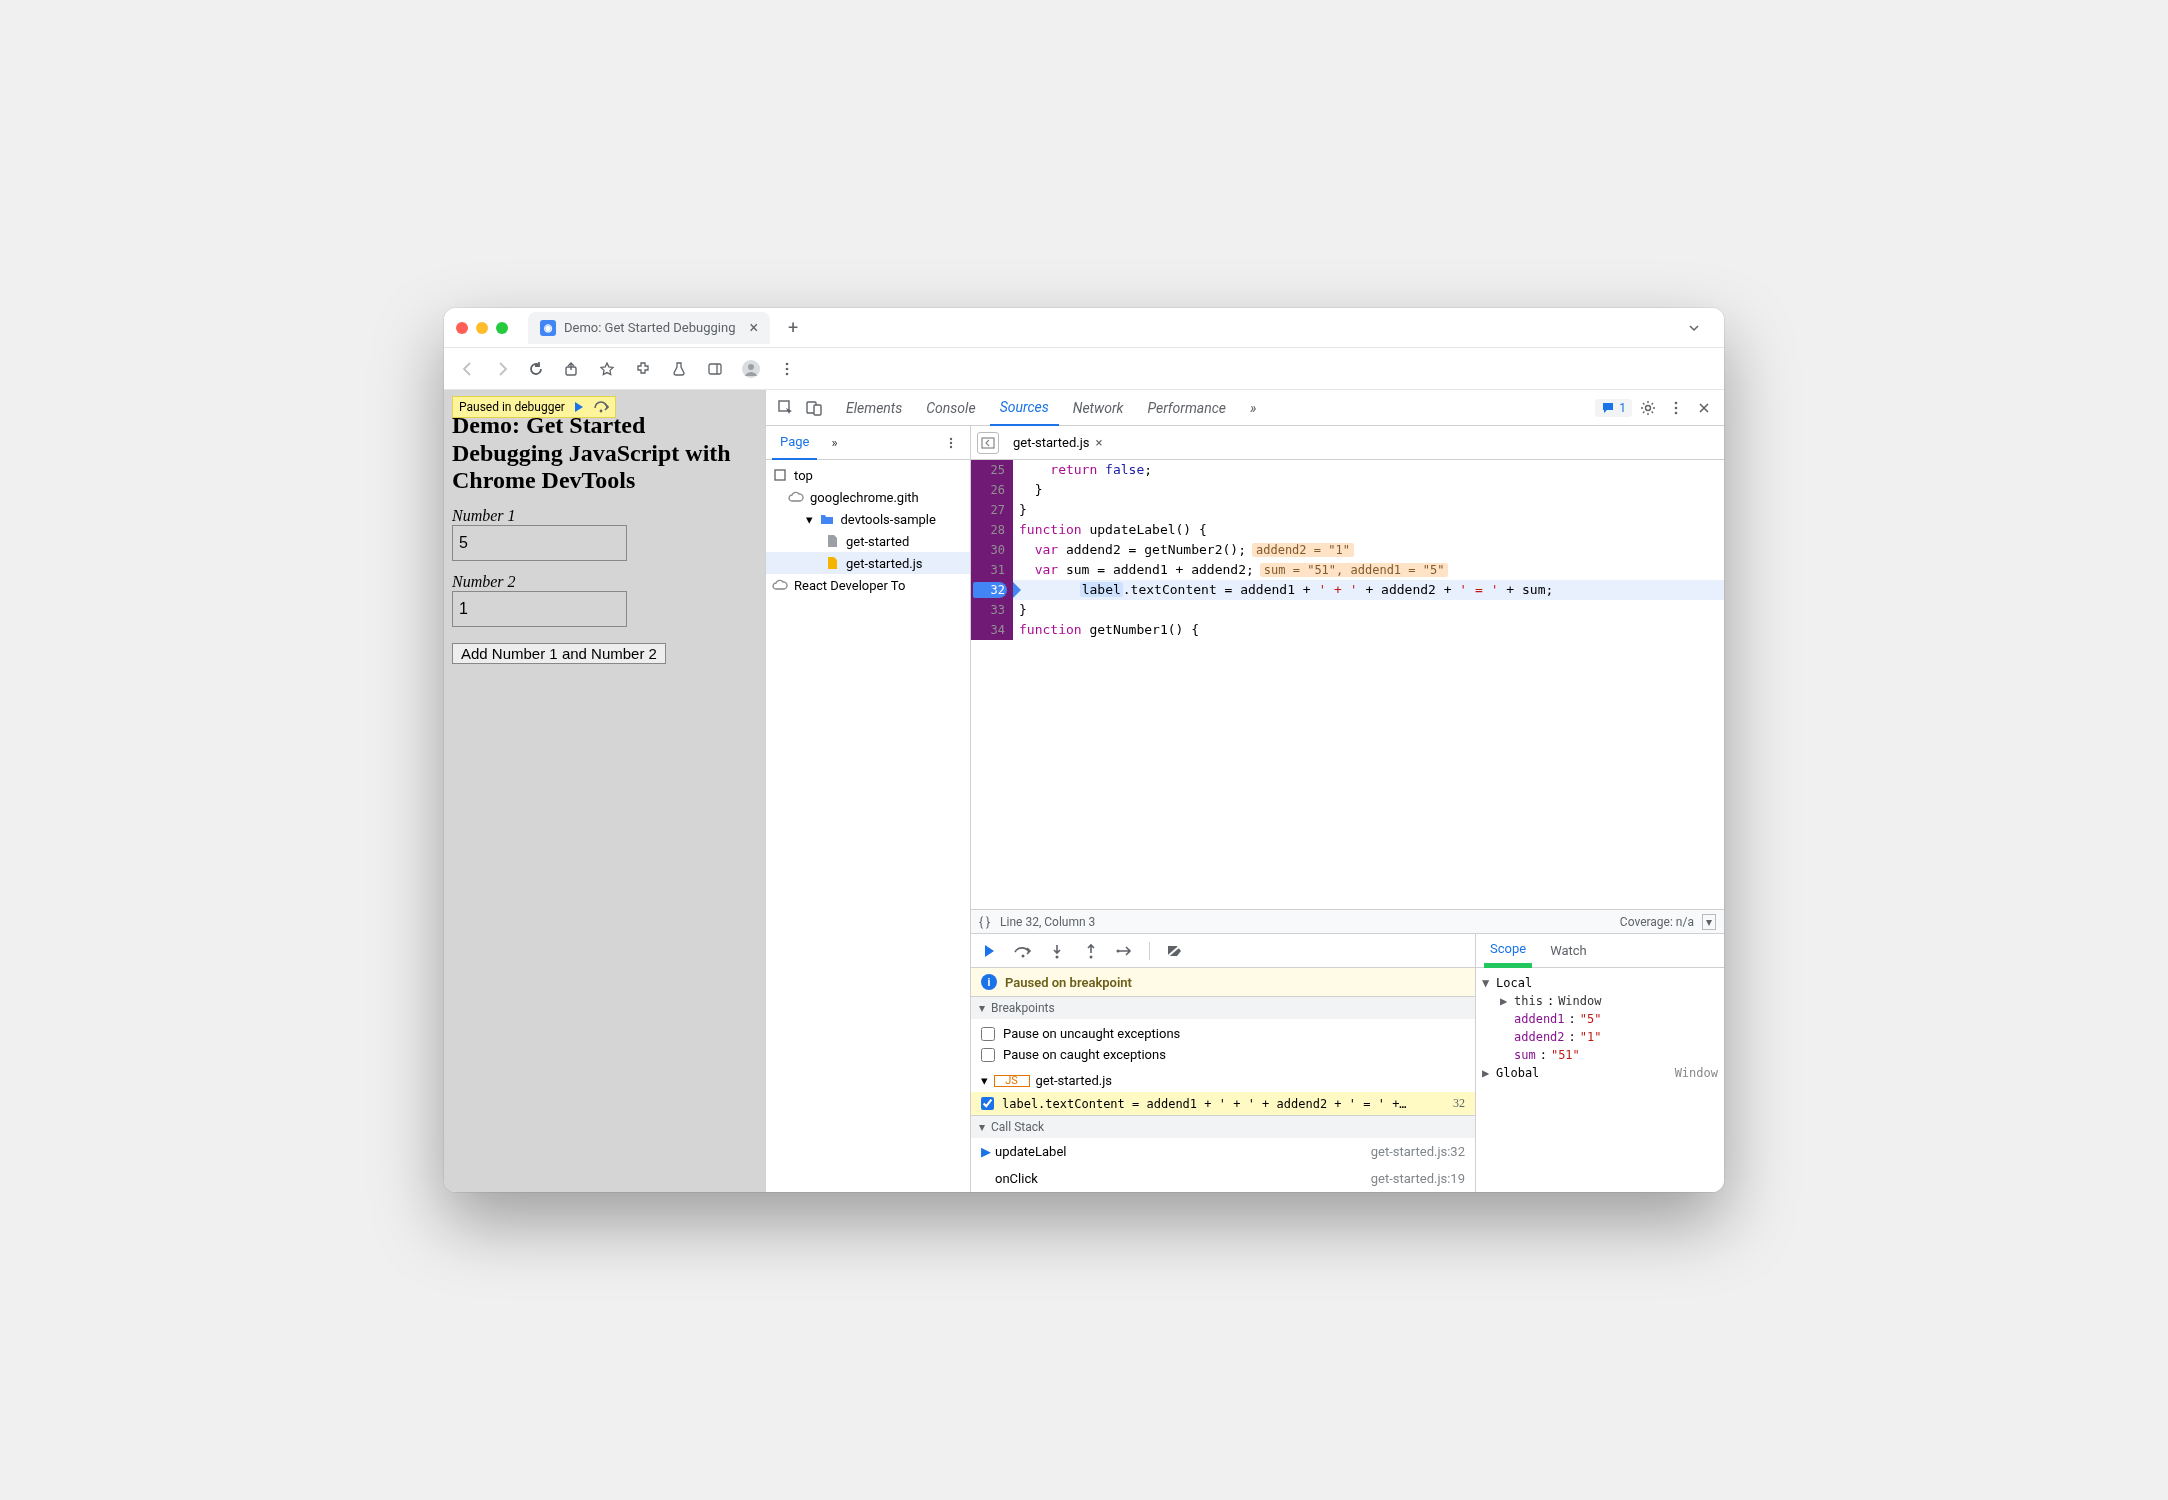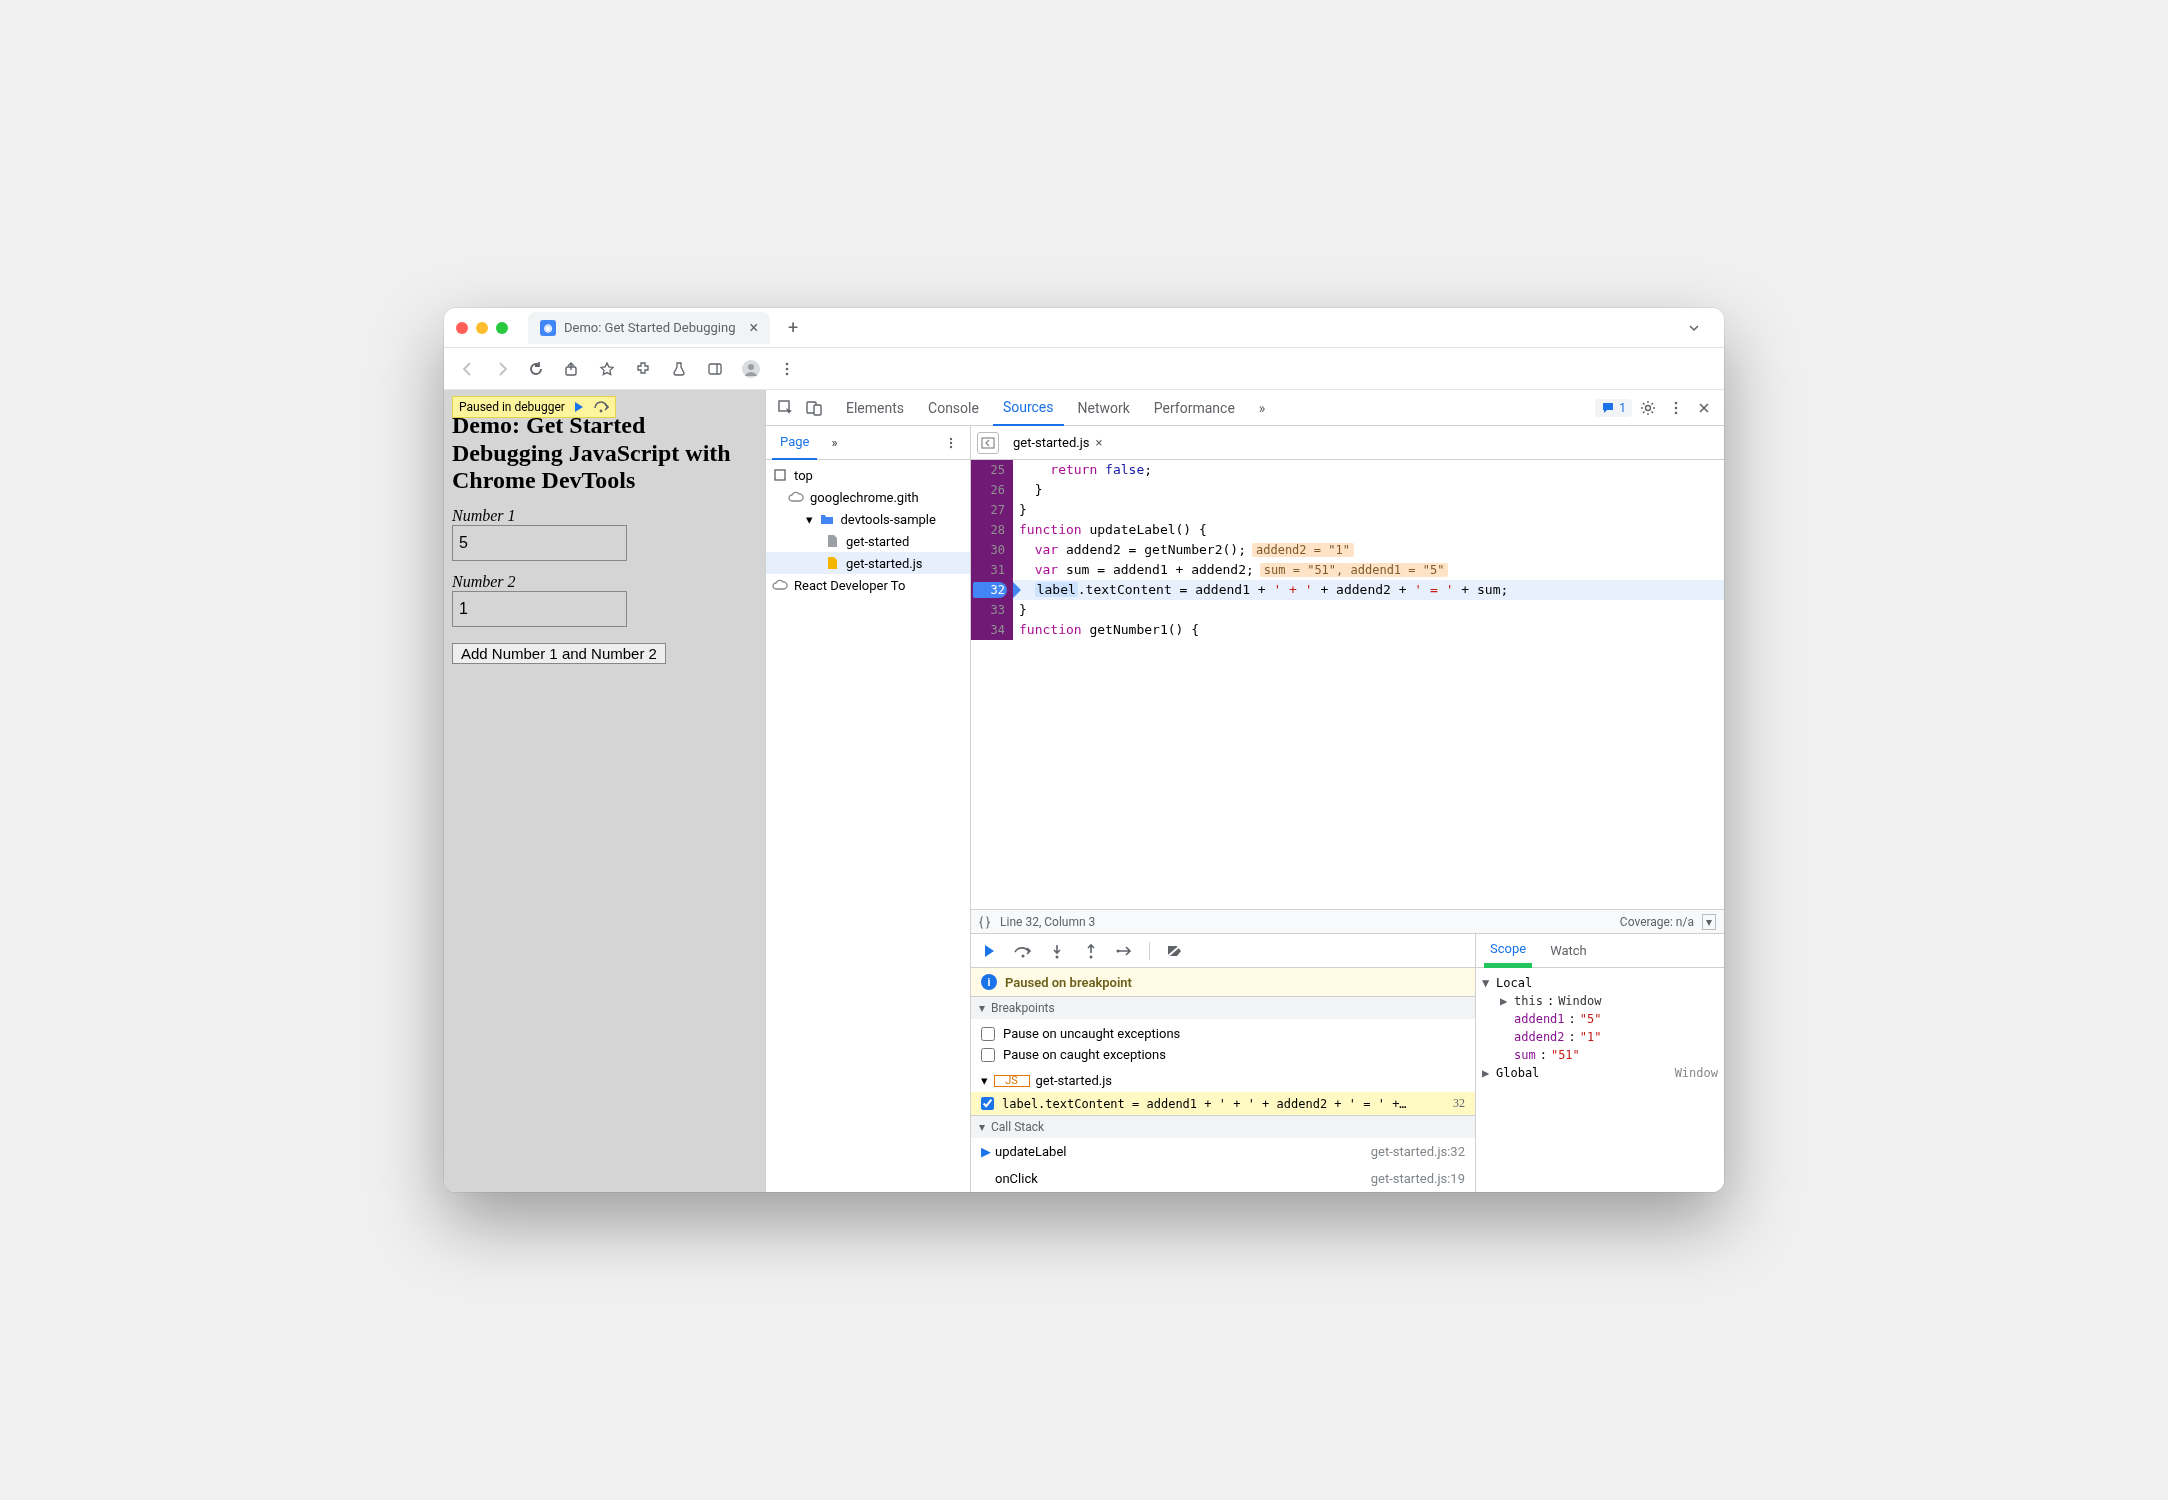--- a/index.html
+++ b/index.html
@@ -65,21 +65,21 @@
 .page label { display:block; font-size:16px; margin-top:12px; font-family:Georgia,serif;font-style:italic; }
 .page input[type=text] { width:175px; height:36px; border:1px solid #888; background:#d5d5d5; padding:0 6px; font-size:16px; }
 .page button.add { margin-top:16px; font-size:15px; padding:1px 8px; background:#eee; border:1px solid #888; cursor:pointer; }
 
 .devtools { flex:1; display:flex; flex-direction:column; background:#fff; border-left:1px solid #d0d0d0; font-size:13px; }
 .dt-top {
   height:36px; display:flex; align-items:center; border-bottom:1px solid #d0d0d0;
   padding:0 8px; gap:4px;
 }
 .dt-top .dt-icon { width:24px;height:24px;display:flex;align-items:center;justify-content:center;color:#5f6368;cursor:pointer; }
-.dt-tabs { display:flex; gap:4px; margin-left:6px; }
+.dt-tabs { display:flex; gap:4px; margin-left:6px;font-style:italic; }
 .dt-tab { padding:0 10px; height:36px; display:flex; align-items:center; color:#5f6368; cursor:pointer; font-size:14px; }
 .dt-tab.active { color:#1a73e8; border-bottom:2px solid #1a73e8; }
 .dt-spacer { flex:1; }
 .msgcount { display:flex;align-items:center;gap:4px;background:#f1f3f4; color:#1a73e8; border-radius:4px; padding:2px 6px; font-size:12px; }
 
 .dt-body { flex:1; display:flex; overflow:hidden; }
 .nav-col { width:205px; border-right:1px solid #d0d0d0; display:flex; flex-direction:column; overflow:hidden; }
 .nav-tabs { height:34px; display:flex; align-items:center; border-bottom:1px solid #d0d0d0; padding:0 6px; gap:6px; }
 .nav-tabs .ntab { padding:0 8px; height:34px; display:flex;align-items:center; cursor:pointer; color:#333; }
 .nav-tabs .ntab.active { color:#1a73e8; border-bottom:2px solid #1a73e8; }
@@ -105,21 +105,21 @@
 .gutter { width:42px; text-align:right; padding-right:8px; color:#919191; background:#701a75; user-select:none; font-size:12px; line-height:20px; position:relative; }
 .gutter.bp::before { content:""; position:absolute; left:2px; top:2px; width:34px; height:16px; background:#4285f4; border-radius:2px 8px 8px 2px; }
 .gutter.bp { color:#fff; z-index:0; }
 .gutter.bp span { position:relative; z-index:1; }
 .src-text { flex:1; padding:0 6px; white-space:pre; line-height:20px; }
 .src-line.hl .src-text { background:#e8f0fe; }
 .src-line.hl .gutter.bp::after { content:""; position:absolute; right:-8px; top:2px; width:0;height:0;border-top:8px solid transparent;border-bottom:8px solid transparent;border-left:8px solid #4285f4; }
 .tk-kw { color:#aa0d91; }
 .tk-var { color:#1a1aa6; }
 .tk-str { color:#c41a16; }
-.tk-label { background:#cde2ff; border-radius:2px; padding:0 2px; }
+.tk-label { background:#cde2ff; border-radius:2px; padding:0 2px;margin-left:45px; }
 .tk-inline { background:#ffe3c7; border-radius:2px; padding:0 4px; margin-left:6px; font-size:12px; color:#825b2c; }
 
 .statusbar { height:24px; border-top:1px solid #d0d0d0; display:flex; align-items:center; padding:0 8px; font-size:12px; color:#5f6368; gap:10px; background:#f8f9fa; }
 .statusbar .sright { margin-left:auto; display:flex; align-items:center; gap:8px; }
 
 .dbg-row { display:flex; border-top:1px solid #d0d0d0; }
 .dbg-left { flex:1; display:flex; flex-direction:column; border-right:1px solid #d0d0d0; }
 .dbg-toolbar { height:34px; display:flex; align-items:center; padding:0 8px; gap:14px; border-bottom:1px solid #d0d0d0; }
 .dbg-toolbar .dico { width:20px; height:20px; display:flex; align-items:center; justify-content:center; color:#5f6368; cursor:pointer; }
 .dbg-toolbar .dico.blue { color:#1a73e8; }

